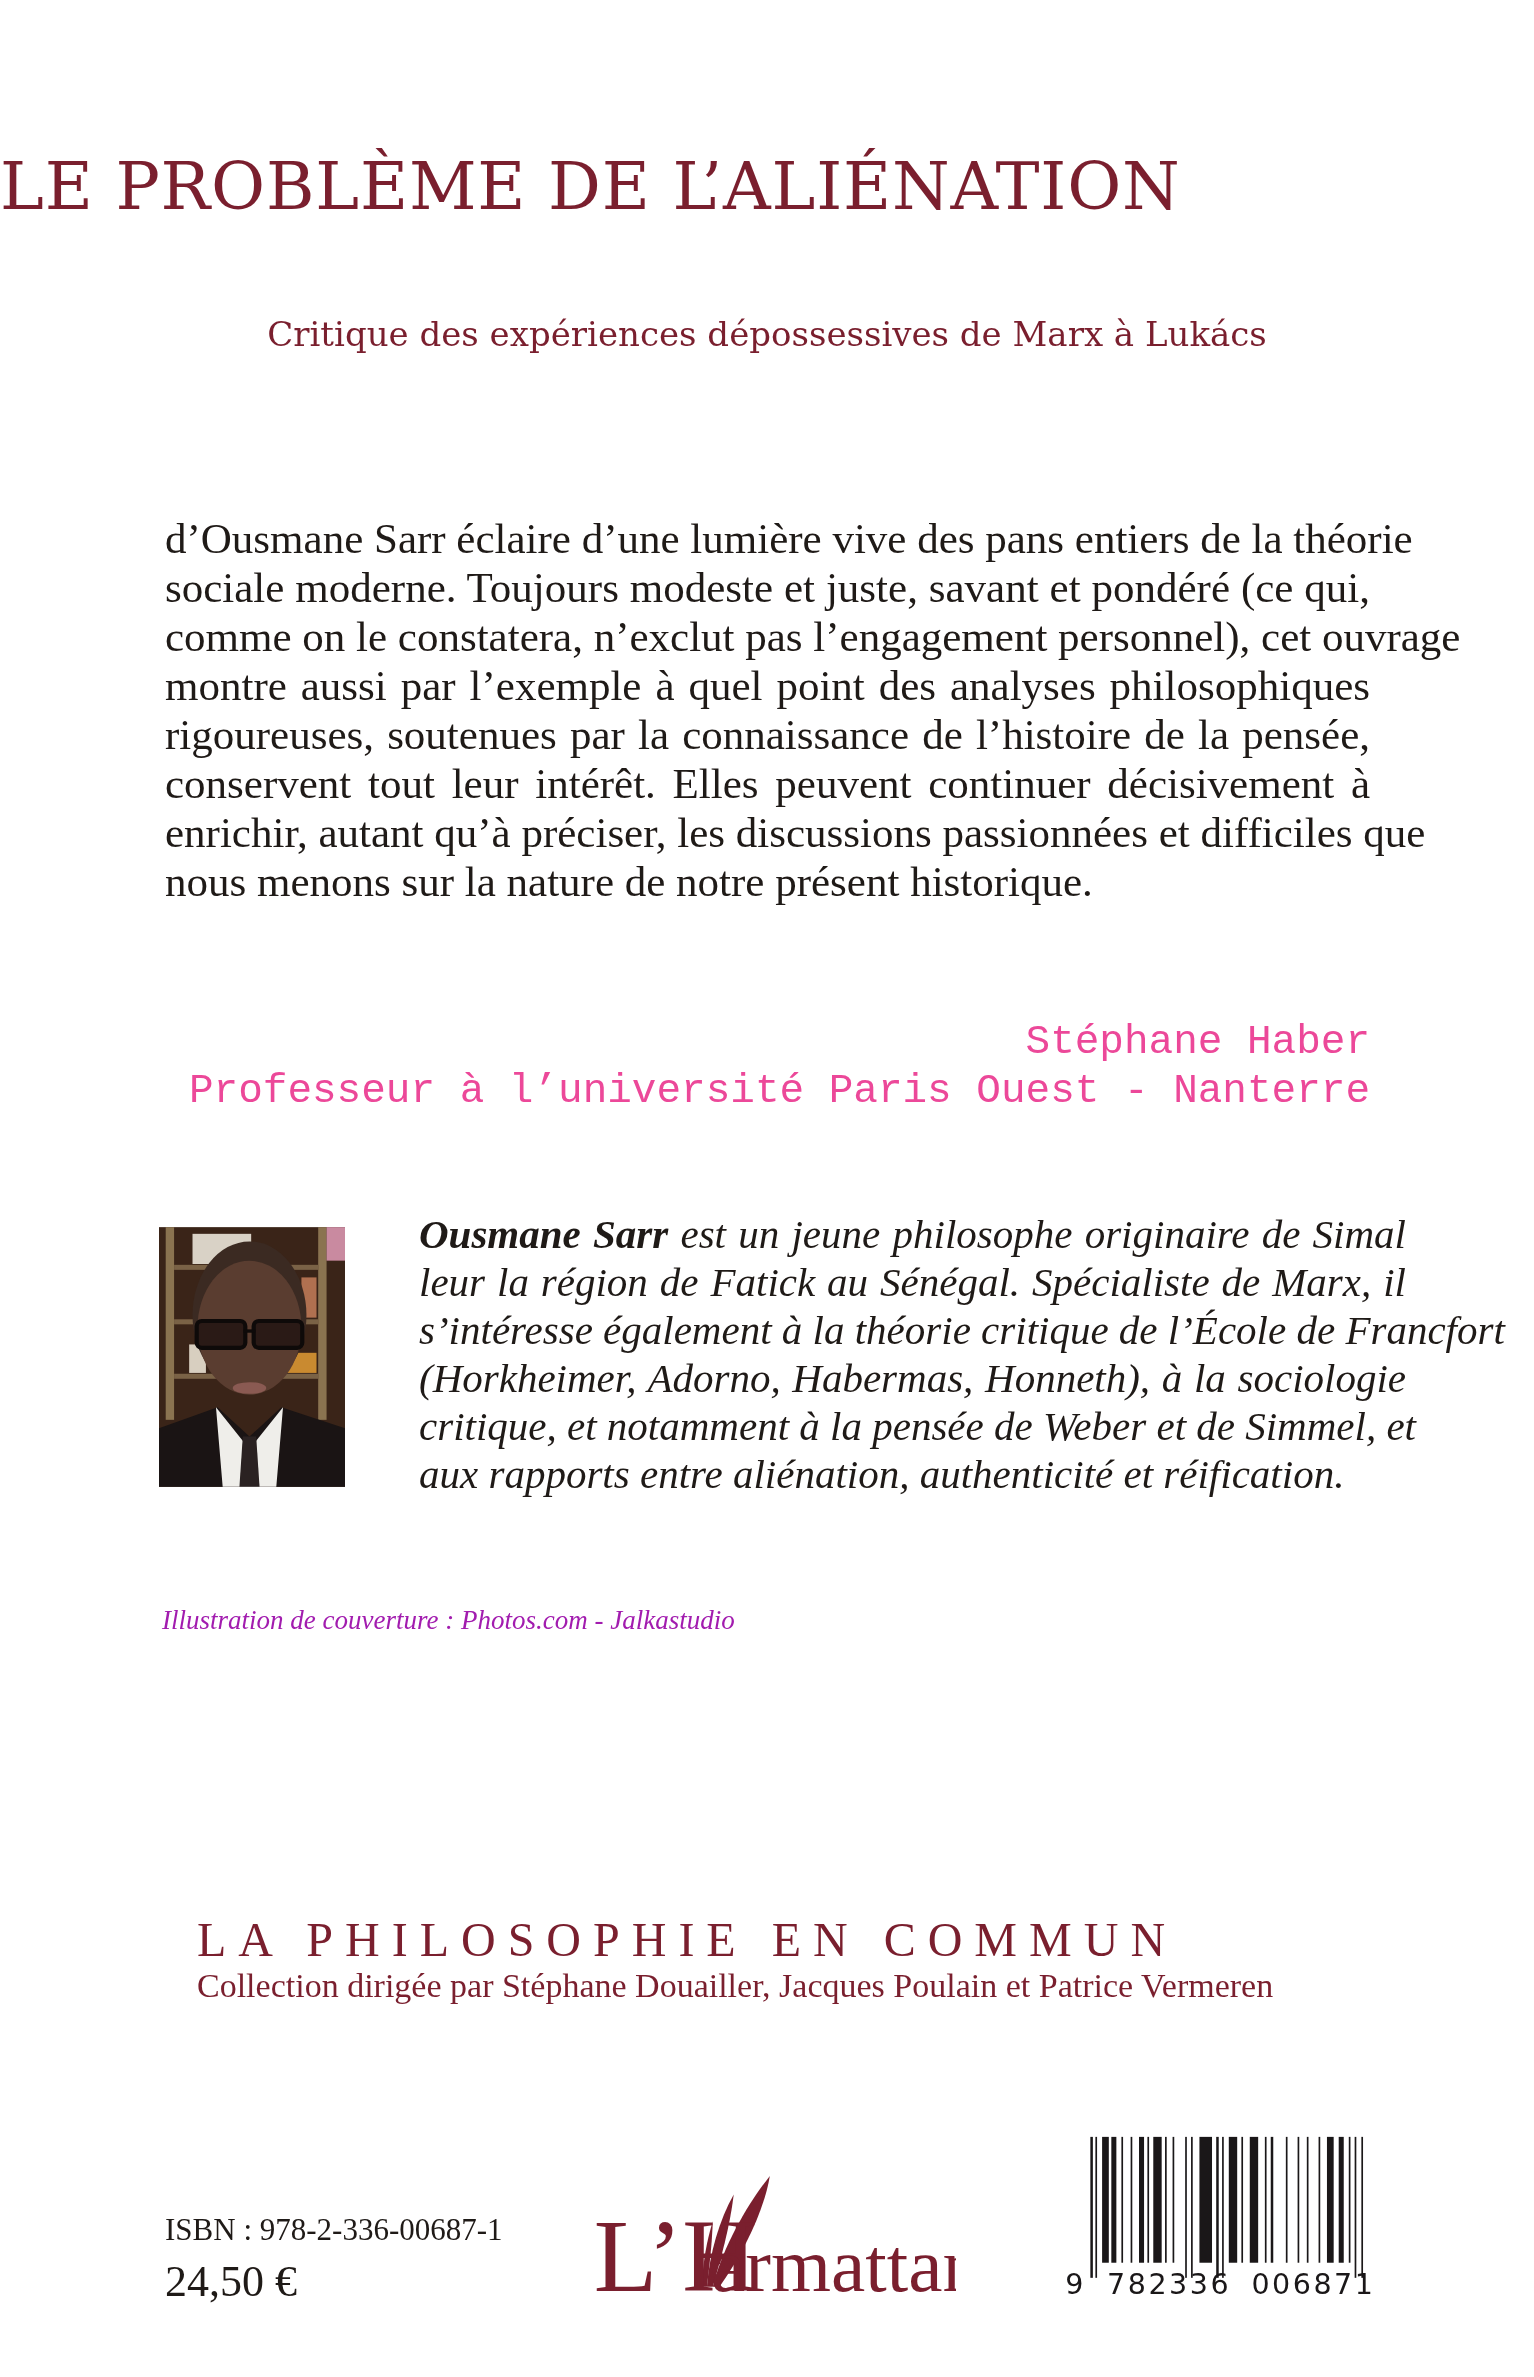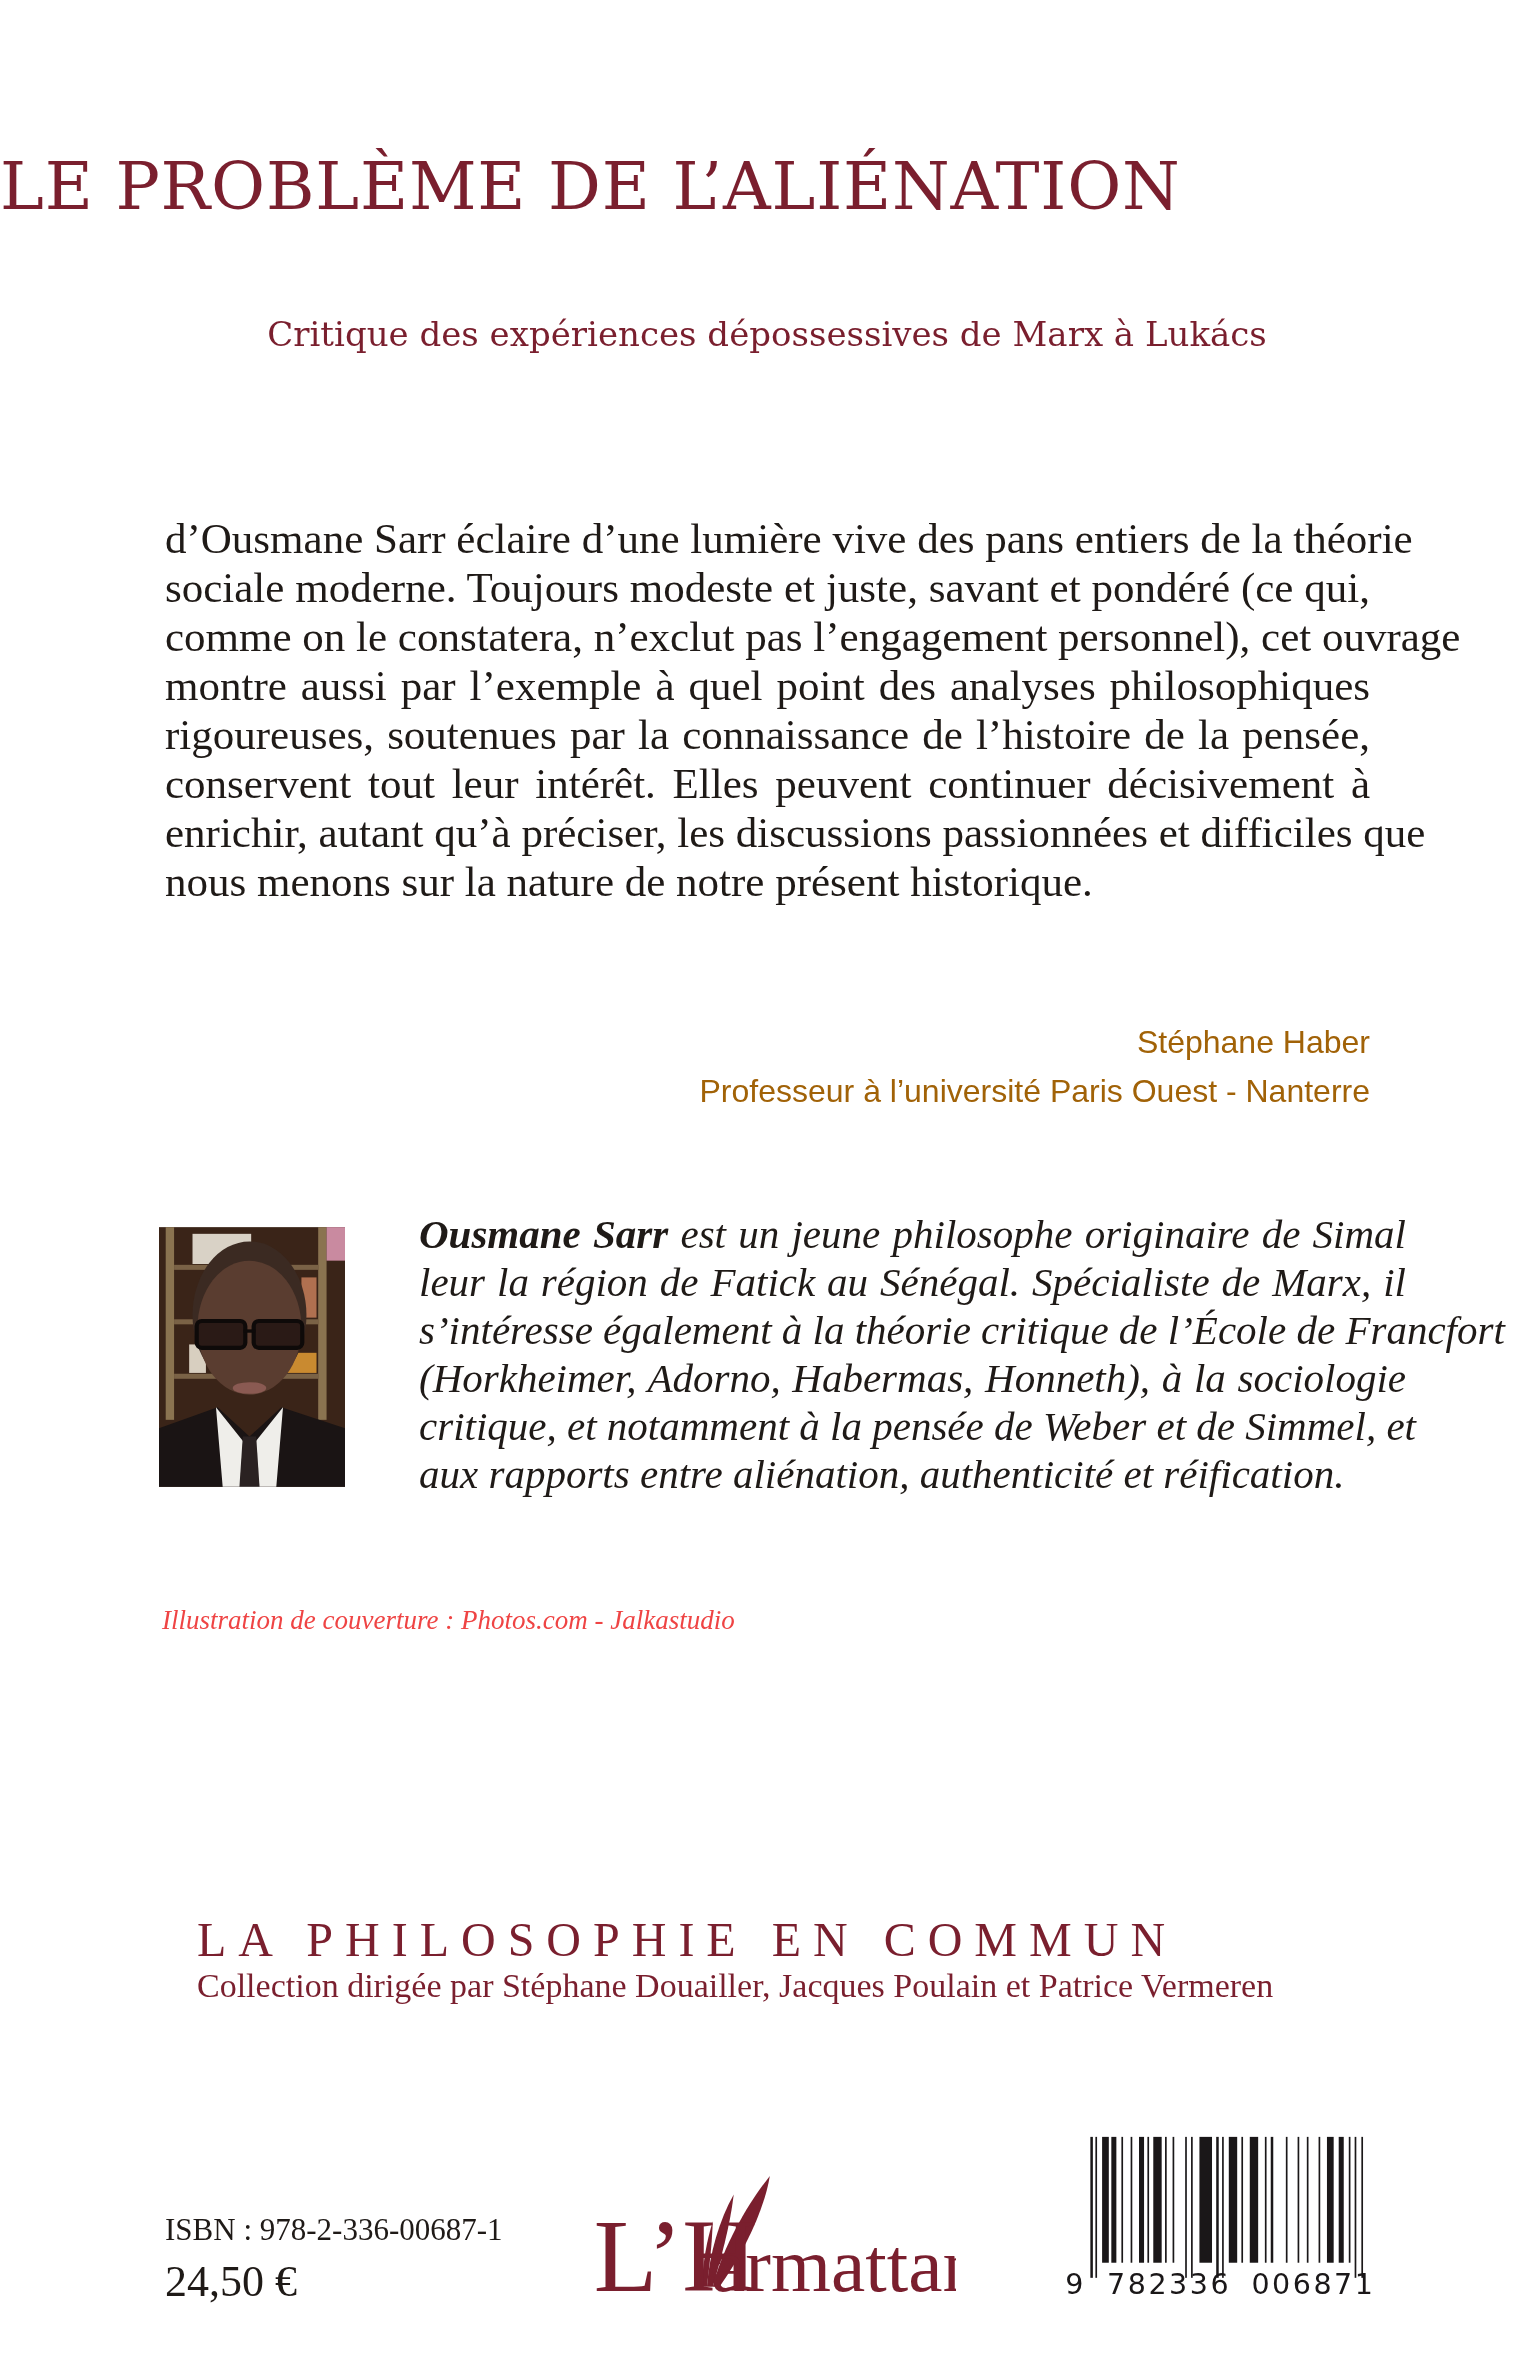--- a/index.html
+++ b/index.html
@@ -20,34 +20,34 @@
   .body-text {
     left:165px; width:1205px; top:514px;
     font-family:"Liberation Serif", serif; font-size:43px; line-height:49px;
     color:#1f1a17; text-align:justify; text-align-last:left;
   }
   .line { display:block; white-space:nowrap; text-align:justify; text-align-last:justify; }
   .line.last { text-align-last:left; }
   .line.indent { text-indent:53px; }
   .sig {
     right:164px; text-align:right;
-    font-family:Liberation Sans, sans-serif; font-size:32px; line-height:49px;
-    color:#a16207; white-space:nowrap;
+    font-family:Liberation Mono, monospace; font-size:41px; line-height:49px;
+    color:#ec4899; white-space:nowrap;
   }
   .photo { left:159px; top:1227px; width:186px; height:260px; overflow:hidden; }
   .bio {
     left:383px; width:987px; top:1210px;
     font-family:"Liberation Serif", serif; font-style:italic;
     font-size:41px; line-height:48px; color:#1f1a17;margin-left:36px;
   }
   .bio b { font-weight:bold; }
   .credit {
     left:162px; top:1602px;
     font-family:"Liberation Serif", serif; font-style:italic;
-    font-size:27px; line-height:37px; color:#ef4444; white-space:nowrap;
+    font-size:27px; line-height:37px; color:#a21caf; white-space:nowrap;
   }
   .coll-title {
     left:197px; top:1906px;
     font-family:"Liberation Serif", serif; font-size:48px; line-height:67px;
     letter-spacing:12px; white-space:nowrap;
   }
   .coll-sub {
     left:197px; top:1965px;
     font-family:"Liberation Serif", serif; font-size:34px; line-height:42px;
     white-space:nowrap;

